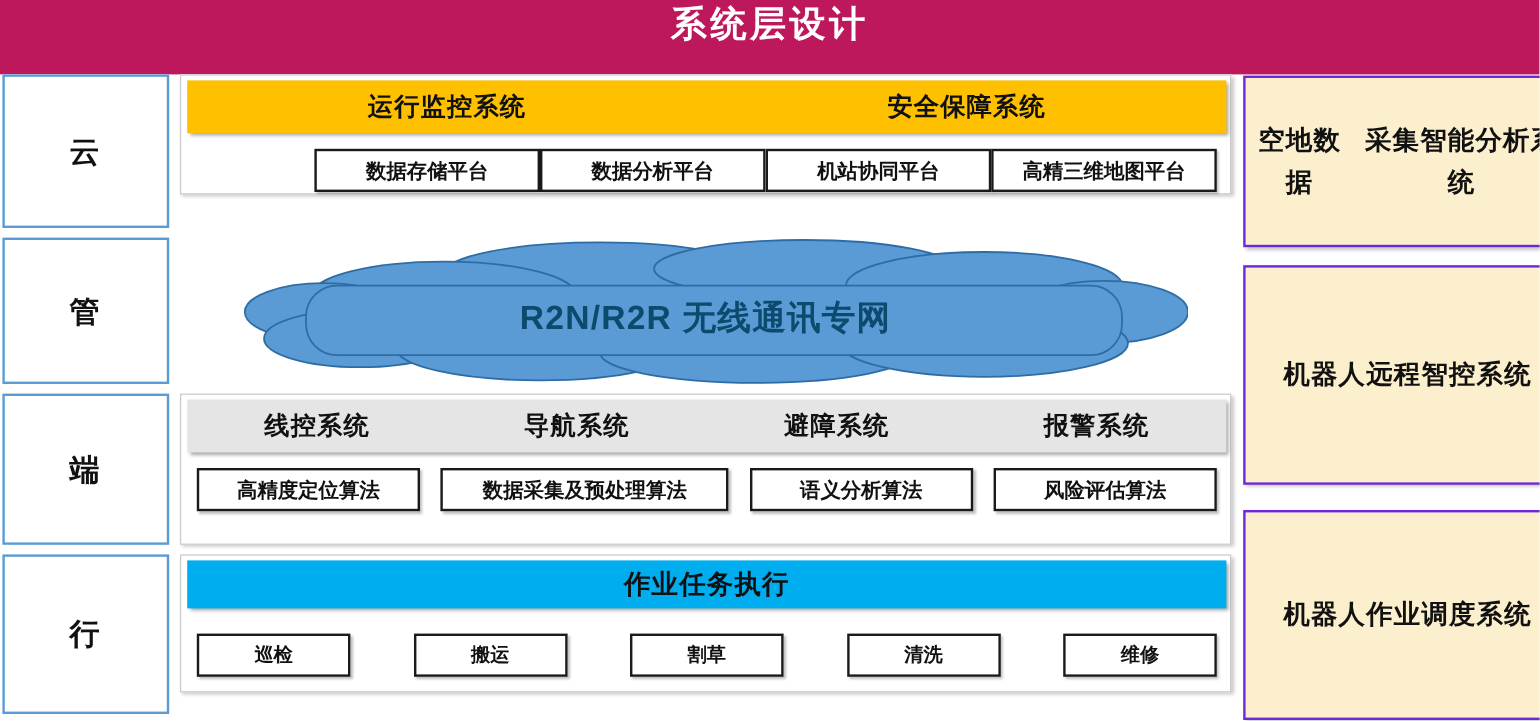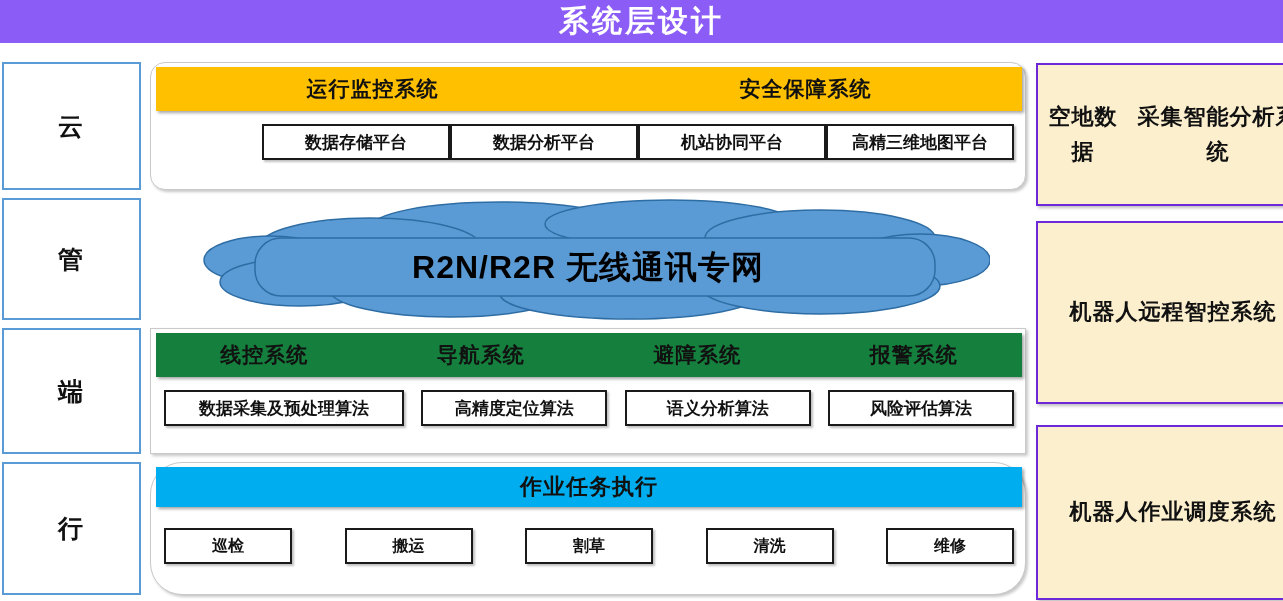--- a/index.html
+++ b/index.html
@@ -7,23 +7,23 @@
     width: 1283px; height: 601px;
     background: #ffffff;
     font-family: "Liberation Sans", "DejaVu Sans", sans-serif;
     overflow: hidden;
   }
   .page { position: relative; width: 1283px; height: 601px; background:#fff; }
 
   
   .header {
     position: absolute; left: 0; top: 0;
-    width: 1283px; height: 43px;
-    background: #8b5cf6;
-    display: flex; align-items: center; justify-content: center;
+    width: 1283px; height: 62px;
+    background: #be185d;
+    display: flex; justify-content: center;
   }
   .header-title {
     color: #ffffff;
     font-size: 30px;
     font-weight: bold;
     letter-spacing: 3px;
   }
 
   
   .left-col {
@@ -48,32 +48,32 @@
 
   
   .mid-col { position: absolute; left: 150px; top: 58px; width: 876px; height: 541px; }
 
   .panel {
     position: absolute; left: 0; width: 876px;
     background: #ffffff;
     border: 1px solid #c9c9c9;
     box-shadow: 2px 2px 3px rgba(0,0,0,0.22);
   }
-  .panel-cloud   { top: 4px;   height: 128px; border-radius: 15px; }
+  .panel-cloud   { top: 4px;   height: 100px; }
   .panel-edge    { top: 270px; height: 126px; }
-  .panel-exec    { top: 404px; height: 133px; border-radius: 32px; }
+  .panel-exec    { top: 404px; height: 115px; }
 
   .band {
     position: absolute; left: 5px; top: 4px;
     width: 866px;
     display: flex; align-items: center;
     box-shadow: 2px 2px 3px rgba(0,0,0,0.35);
   }
   .band-orange { background: #FFC000; height: 44px; }
-  .band-green  { background: #15803d; height: 44px; }
+  .band-green  { background: #e5e5e5; height: 44px; }
   .band-cyan   { background: #00AEEF; height: 40px; justify-content: center; }
 
   .band-item {
     flex: 1;
     text-align: center;
     font-size: 21px;
     font-weight: bold;
     color: #111;
     letter-spacing: 1px;
   }
@@ -109,22 +109,22 @@
   
   .cloud-region {
     position: absolute; left: 0; top: 140px;
     width: 876px; height: 122px;
   }
   .cloud-svg { position: absolute; left: 50px; top: 0px; }
   .cloud-text {
     position: absolute;
     left: 0; top: 48px; width: 876px;
     text-align: center;
-    color: #000000;
-    font-size: 32px;
+    color: #0c4a6e;
+    font-size: 28px;
     font-weight: bold;
     letter-spacing: 1px;
     pointer-events: none;
   }
 
   
   .right-col { position: absolute; left: 1036px; top: 58px; width: 245px; height: 541px; }
   .right-box {
     position: absolute; left: 0; width: 274px;
     background: #FCEFCE;
@@ -200,22 +200,22 @@
     </div>
 
     <div class="panel panel-edge">
       <div class="band band-green">
         <div class="band-item">线控系统</div>
         <div class="band-item">导航系统</div>
         <div class="band-item">避障系统</div>
         <div class="band-item">报警系统</div>
       </div>
       <div class="chip-row chip-row-edge">
+        <div class="chip chip-edge">高精度定位算法</div>
         <div class="chip chip-edge0">数据采集及预处理算法</div>
-        <div class="chip chip-edge">高精度定位算法</div>
         <div class="chip chip-edge">语义分析算法</div>
         <div class="chip chip-edge">风险评估算法</div>
       </div>
     </div>
 
     <div class="panel panel-exec">
       <div class="band band-cyan">
         <div class="band-item">作业任务执行</div>
       </div>
       <div class="chip-row chip-row-exec">

